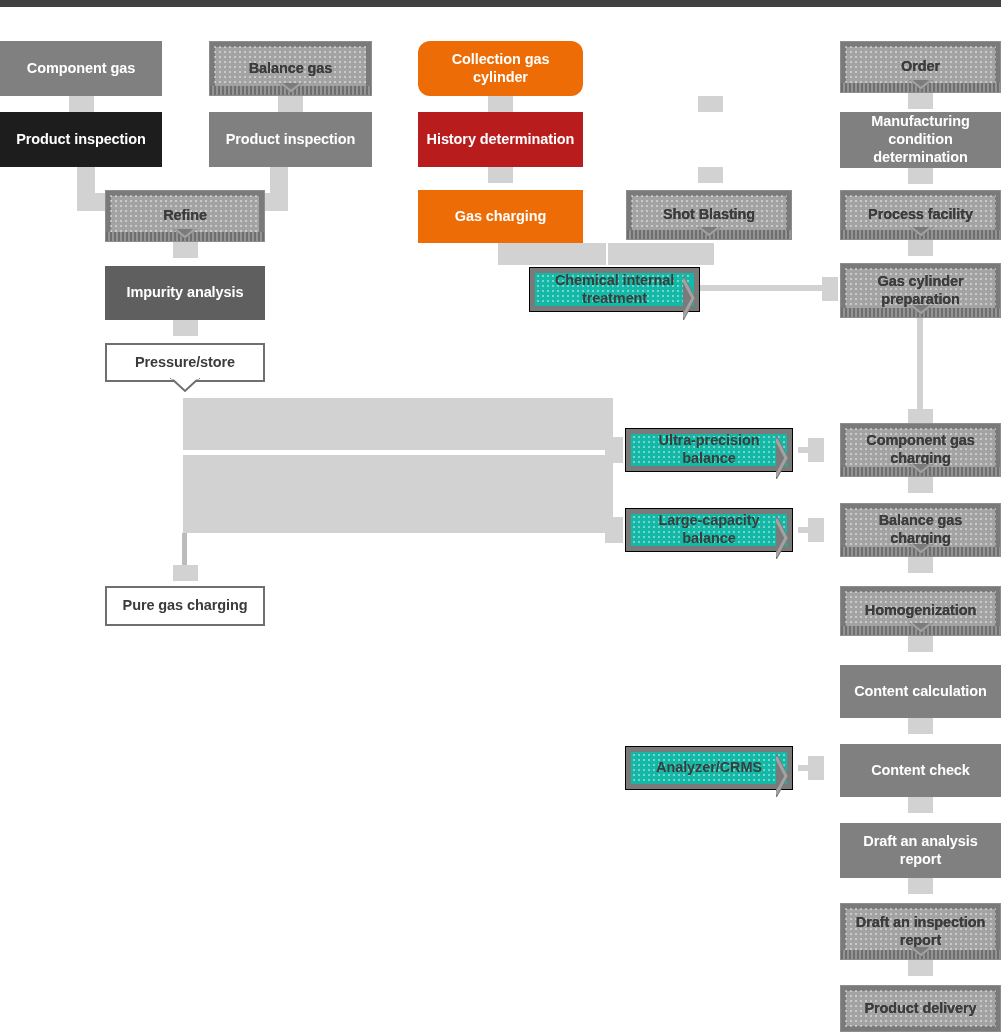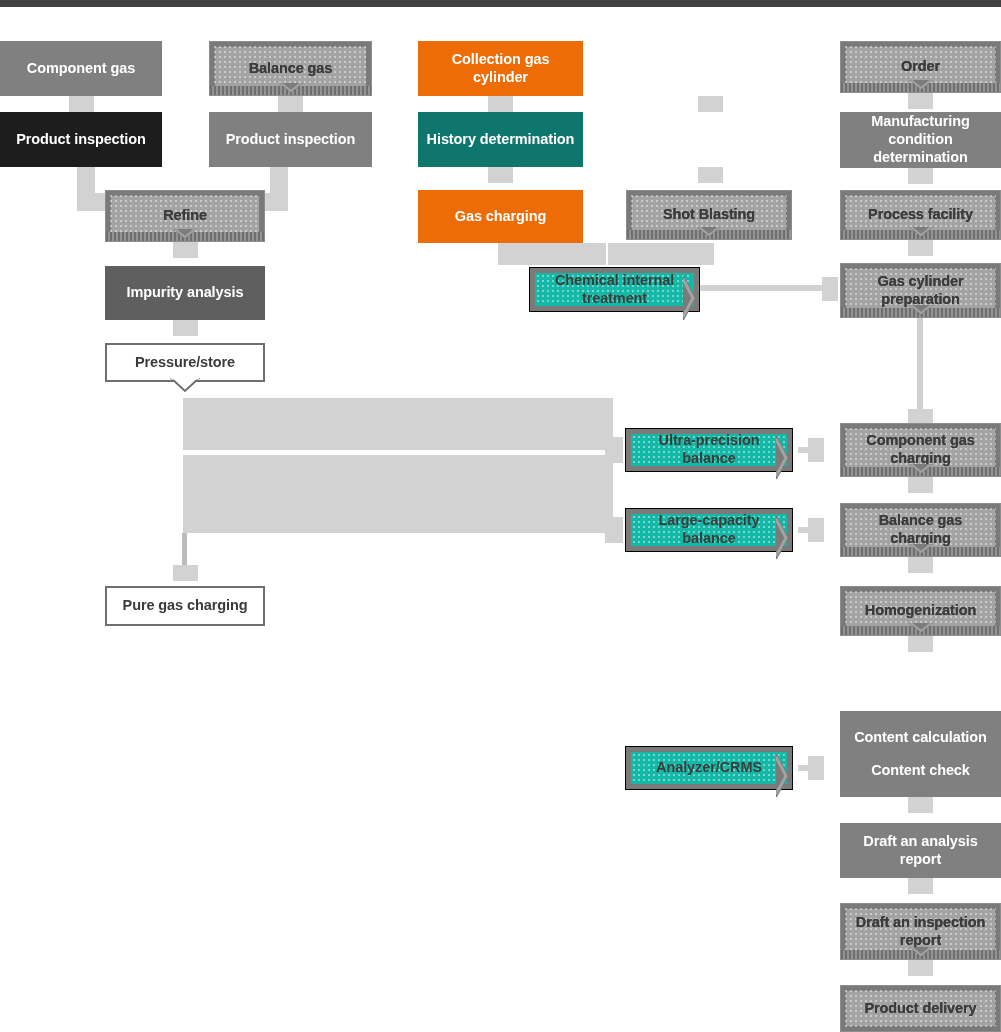--- a/index.html
+++ b/index.html
@@ -28,21 +28,21 @@
     letter-spacing:-0.1px;
     padding:2px 8px;
     z-index:6;
   }
 
   
   .n-gray   {background:#808080;color:#ffffff;}
   .n-gray2  {background:#5f5f5f;color:#ffffff;}
   .n-black  {background:#1d1d1d;color:#ffffff;}
   .n-orange {background:#ed6c05;color:#ffffff;}
-  .n-dred   {background:#0f766e;color:#ffffff;}
+  .n-dred   {background:#b91c1c;color:#ffffff;}
   .n-white  {background:#ffffff;color:#3b3b3b;border:2px solid #6f6f6f;}
 
   
   .n-tex{
     background:#a3a3a3;
     color:#3c3c3c;
     border:1px solid #8d8d8d;
     outline:5px solid #7a7a7a;
     outline-offset:-6px;
     text-shadow:0 0 0 #3c3c3c;
@@ -168,21 +168,21 @@
         <path d="M1 0 H29 L15 13 Z" fill="#ffffff" stroke="#6f6f6f" stroke-width="2" stroke-linejoin="miter"></path>
         <path d="M1 0 H29" stroke="#ffffff" stroke-width="3"></path>
       </svg>
     </span>
   </div>
 
   <div class="node n-white" style="left:105px;top:586px;width:160px;height:40px;">
     <span class="lbl">Pure gas charging</span>
   </div>
 
-  <div class="node n-orange" style="left:418px;top:41px;width:165px;height:55px;">
+  <div class="node n-orange" style="left:418px;top:41px;width:165px;height:55px;border-radius:12px;">
     <span class="lbl">Collection gas cylinder</span>
   </div>
   <div class="blk" style="left:488px;top:96px;width:25px;height:16px;"></div>
 
   <div class="node n-dred" style="left:418px;top:112px;width:165px;height:55px;">
     <span class="lbl">History determination</span>
   </div>
   <div class="blk" style="left:488px;top:167px;width:25px;height:16px;"></div>
 
   <div class="node n-orange" style="left:418px;top:190px;width:165px;height:53px;">
@@ -342,21 +342,21 @@
     <span class="lbl">Homogenization</span>
     <span class="chev-d">
       <svg width="24" height="11" viewBox="0 0 24 11">
           <path d="M0 0 H24 L12 10 Z" fill="#7c7c7c"></path>
           <path d="M2 0 L12 8 L22 0" fill="none" stroke="#a3a3a3" stroke-width="2"></path>
         </svg>
     </span>
   </div>
   <div class="blk" style="left:908px;top:636px;width:25px;height:16px;"></div>
 
-  <div class="node n-gray" style="left:840px;top:665px;width:161px;height:53px;margin-top:46px;">
+  <div class="node n-gray" style="left:840px;top:665px;width:161px;height:53px;">
     <span class="lbl">Content calculation</span>
   </div>
   <div class="blk" style="left:908px;top:718px;width:25px;height:16px;"></div>
 
   <div class="node n-gray" style="left:840px;top:744px;width:161px;height:53px;">
     <span class="lbl">Content check</span>
   </div>
   <div class="blk" style="left:908px;top:797px;width:25px;height:16px;"></div>
 
   <div class="node n-gray" style="left:840px;top:823px;width:161px;height:55px;">

